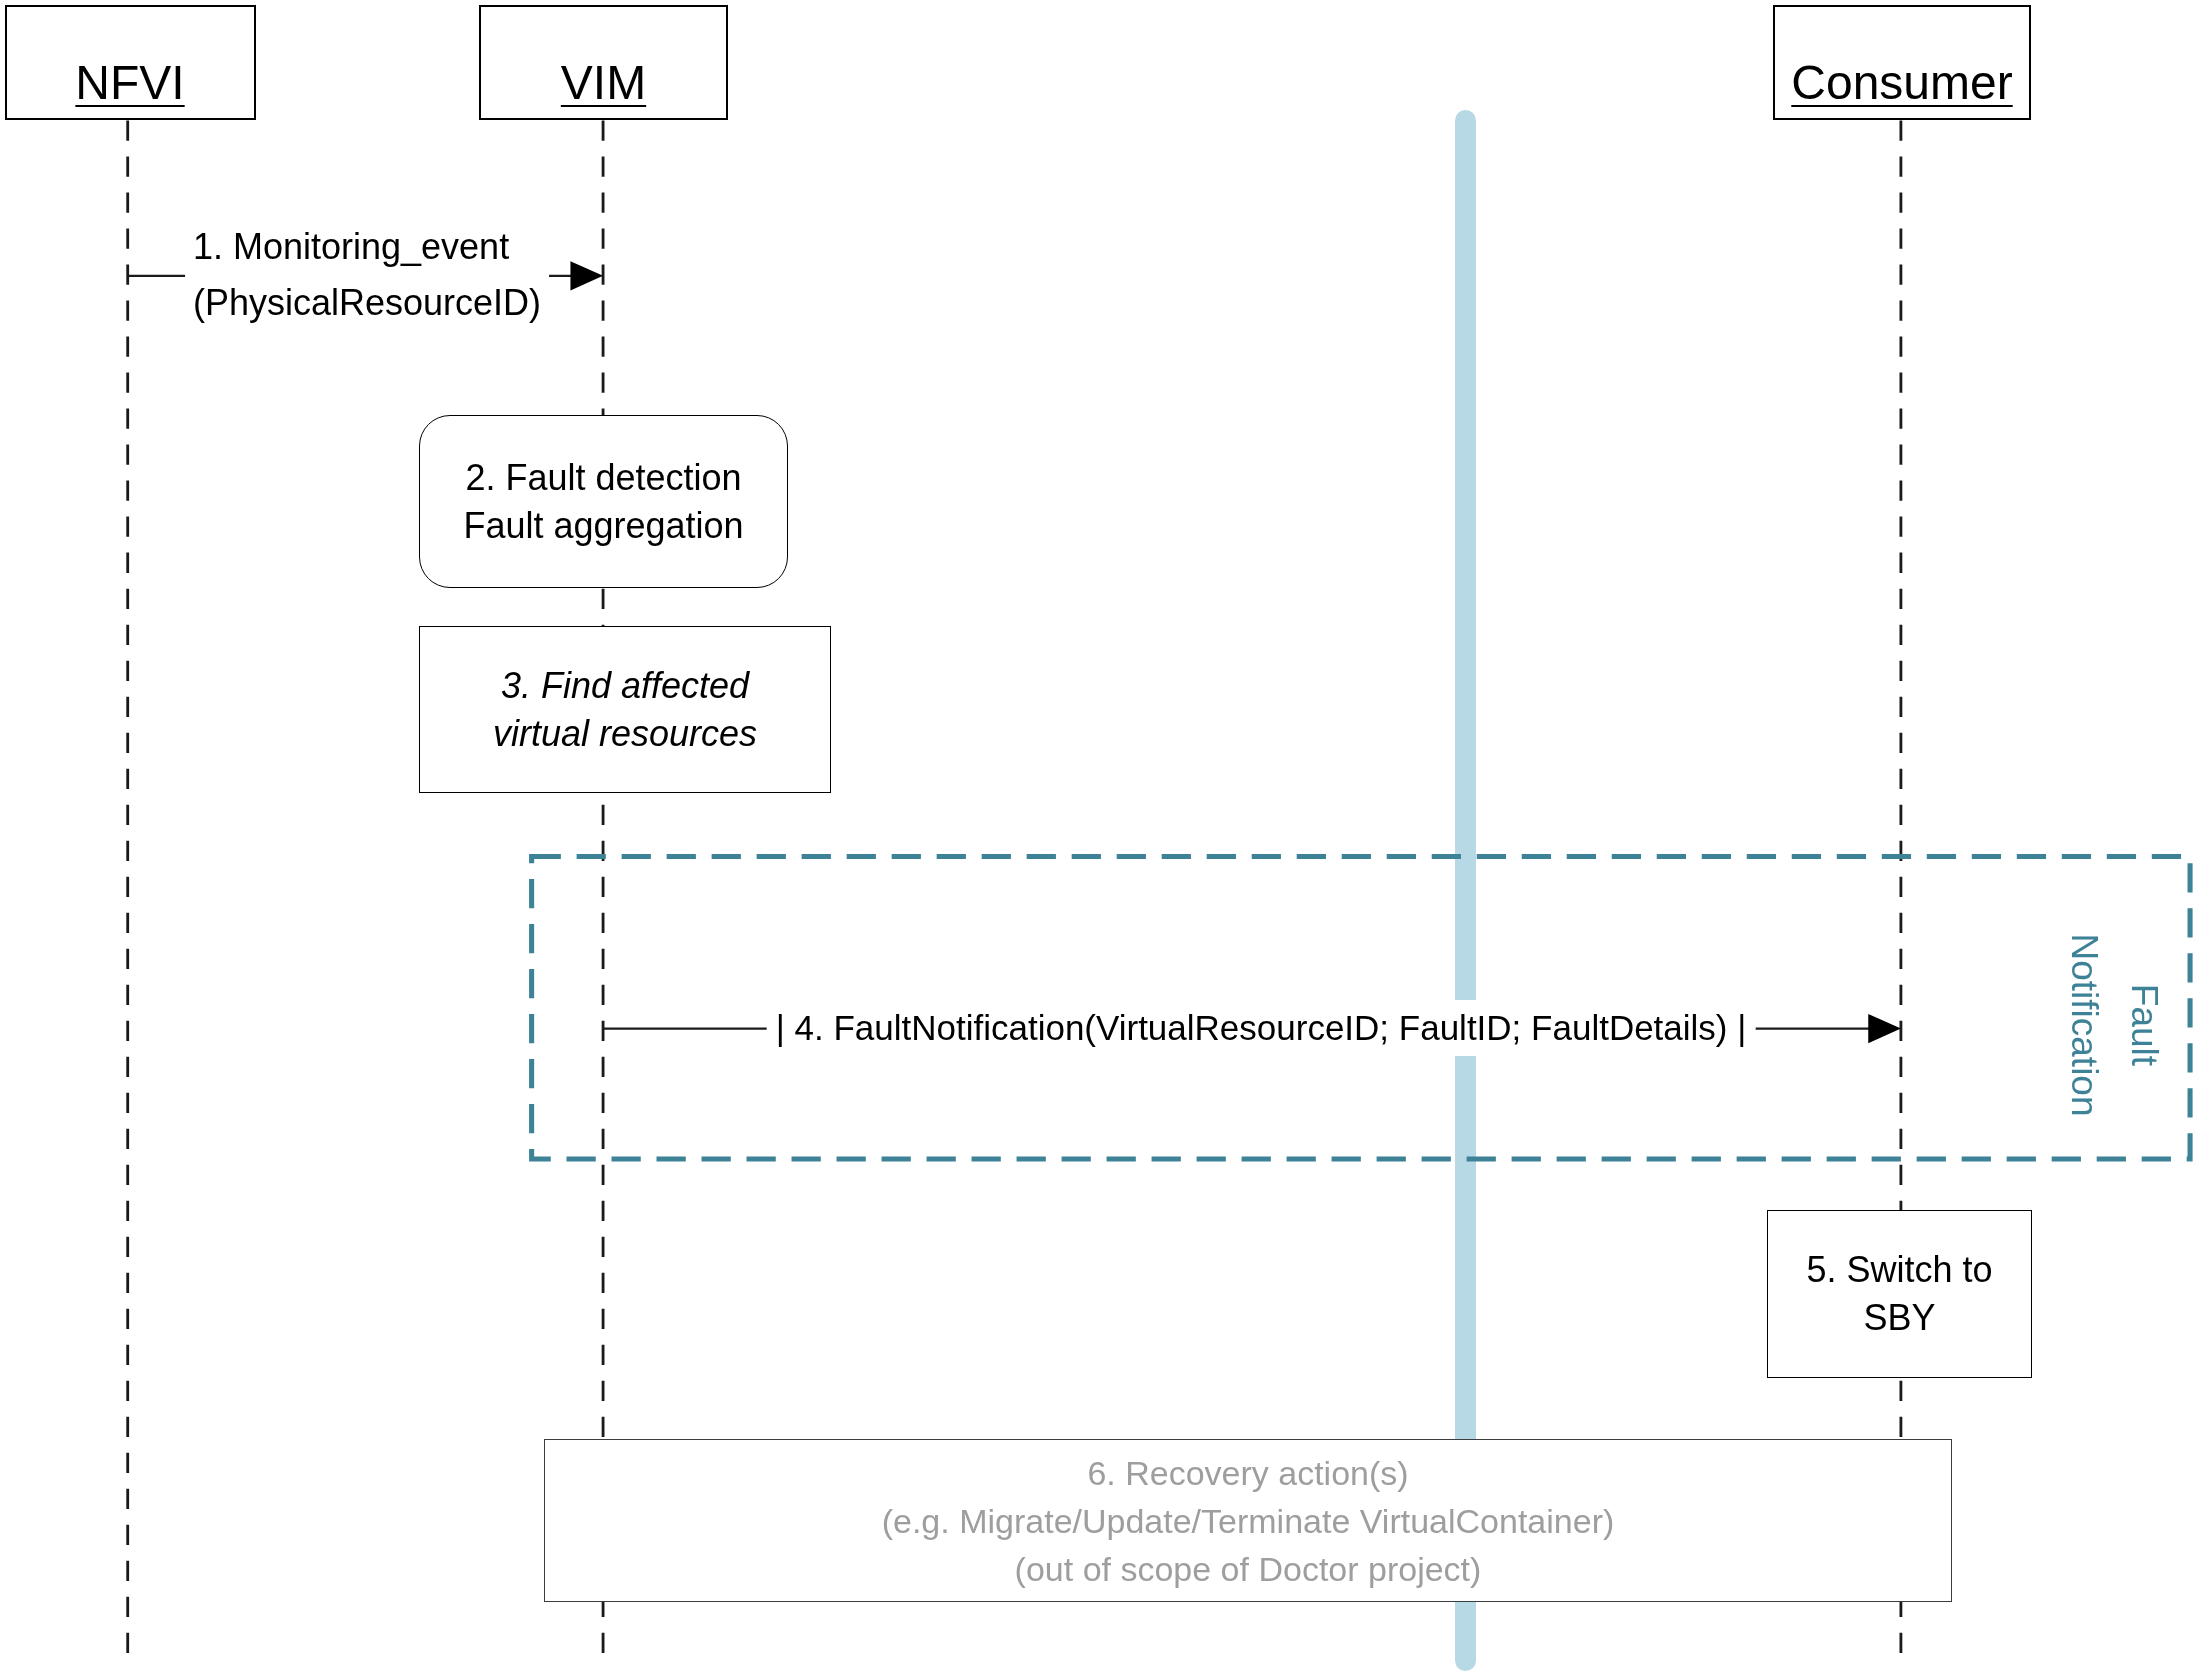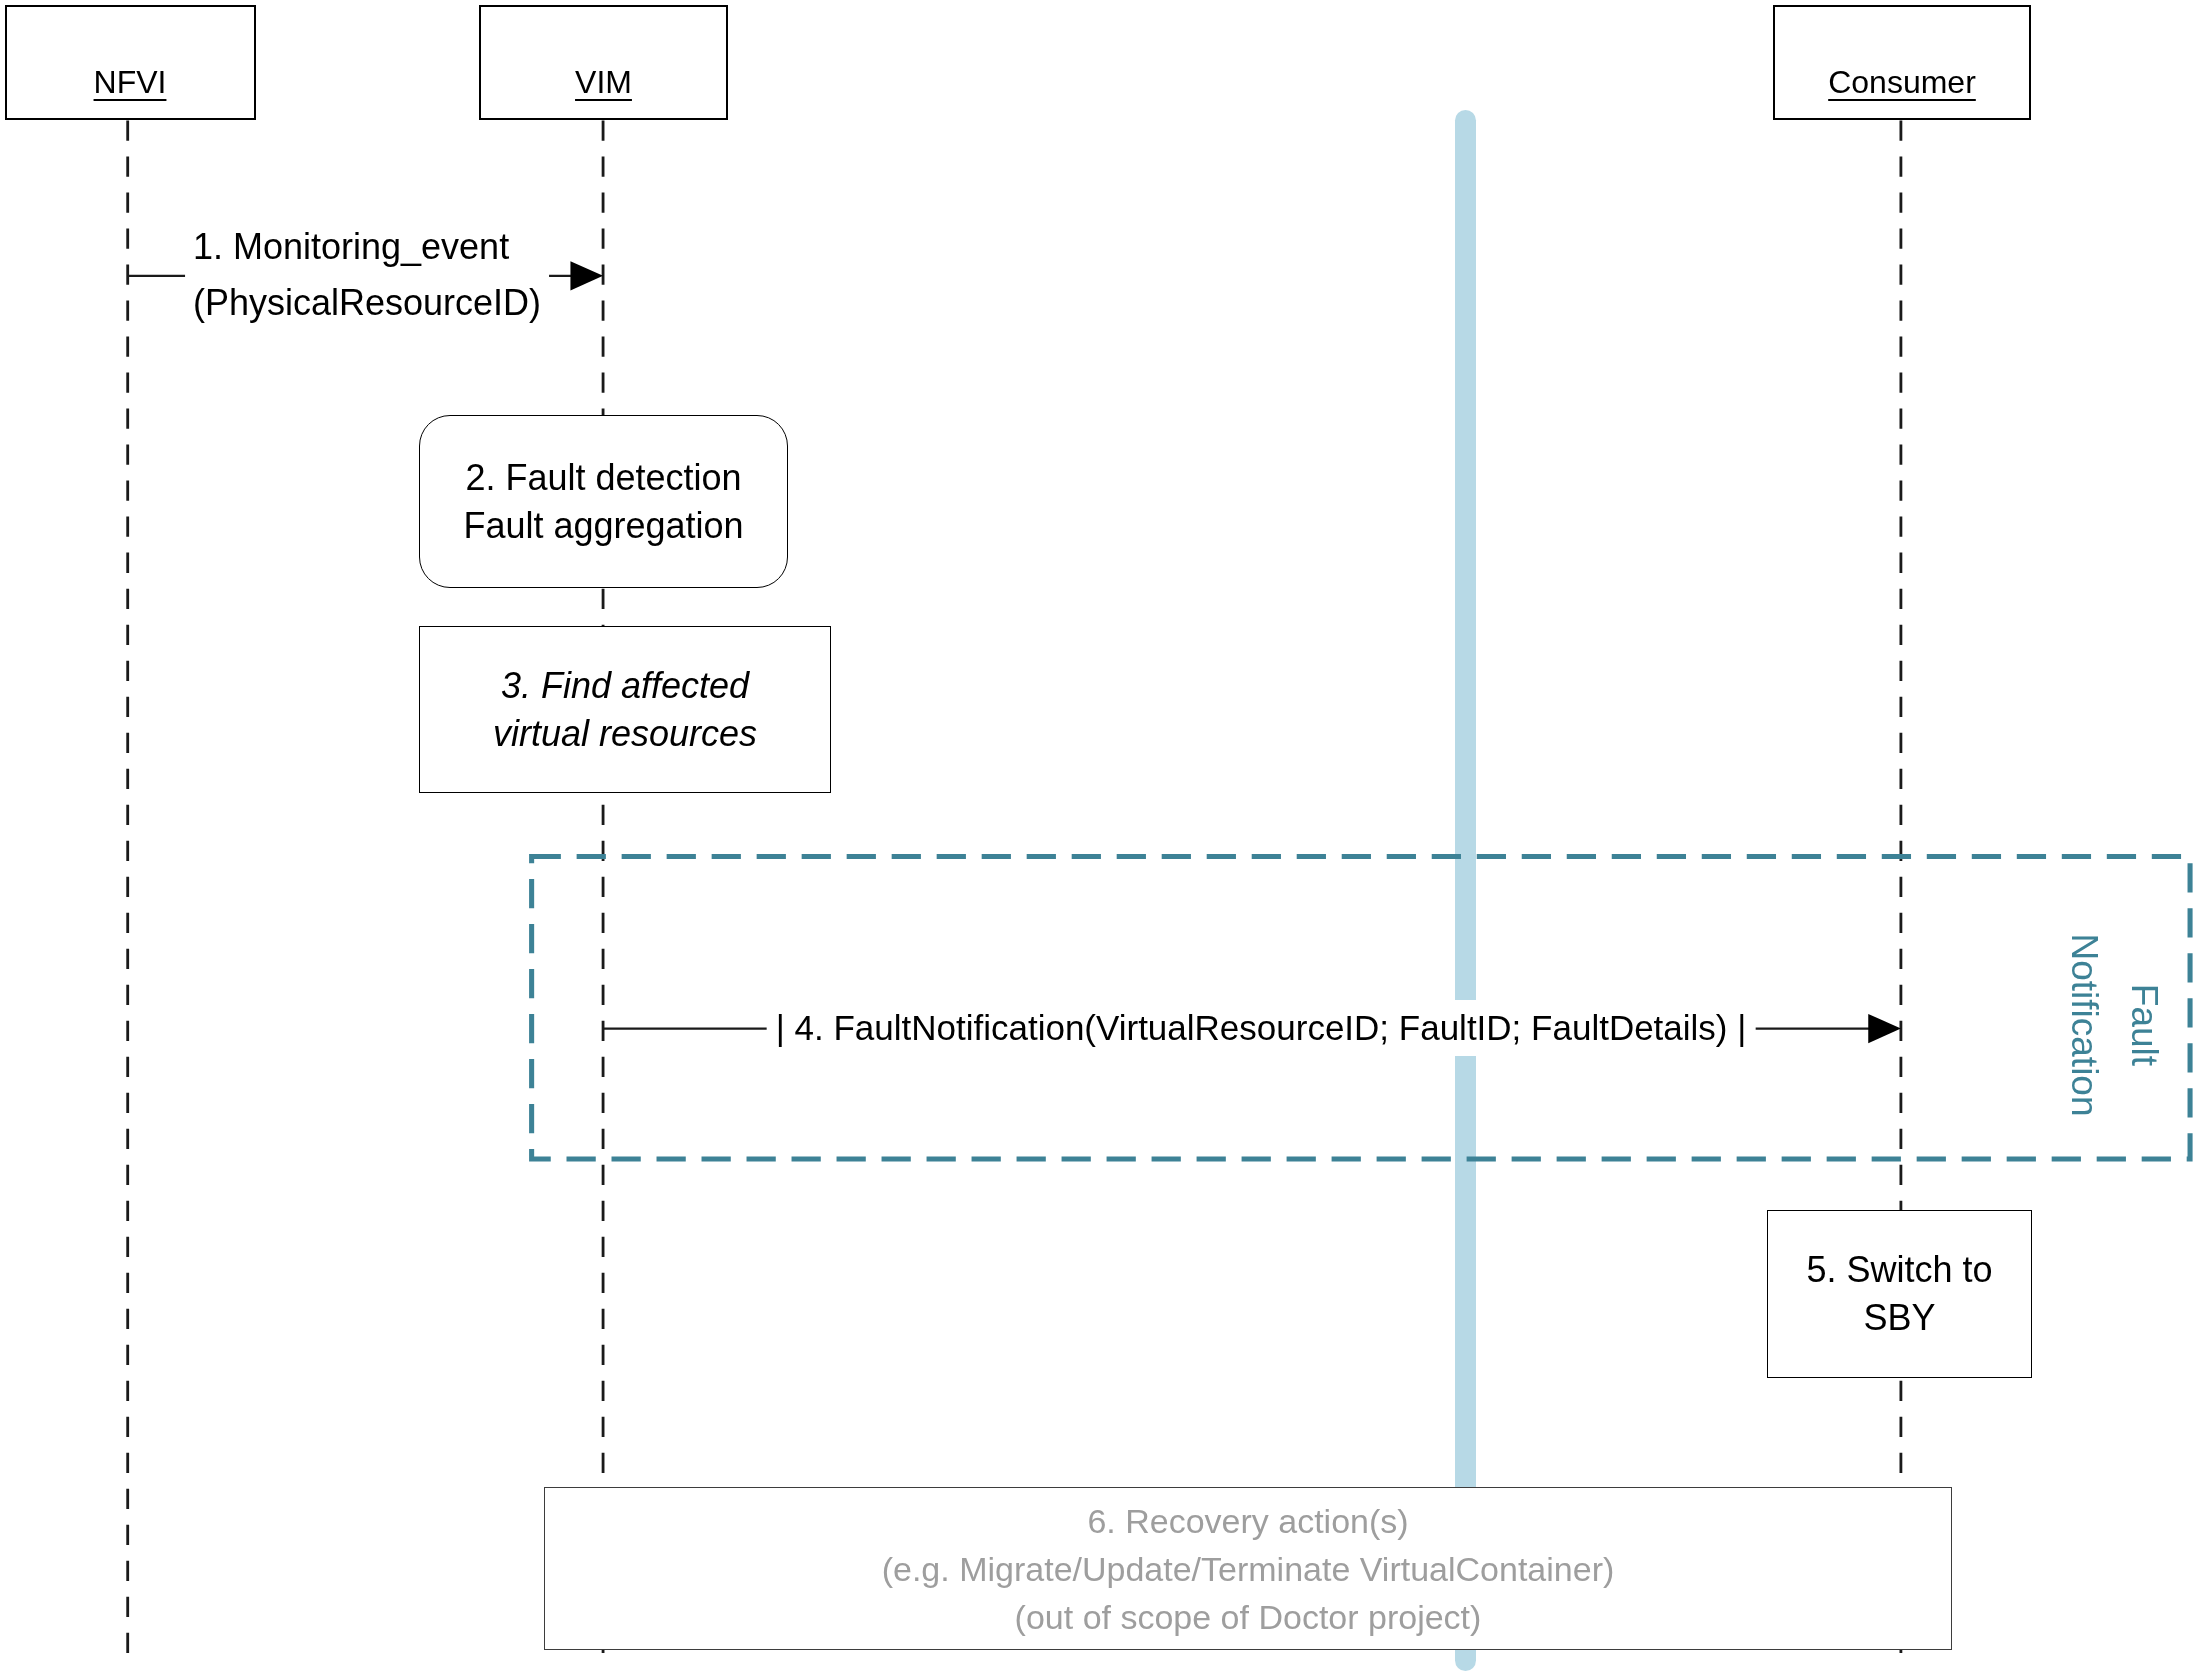--- a/index.html
+++ b/index.html
@@ -12,42 +12,42 @@
   }
 
   #lines-layer { position: absolute; left: 0; top: 0; z-index: 2; }
 
   .actor-box {
     position: absolute; top: 4.5px; height: 115px; box-sizing: border-box;
     border: 2.8px solid #000000; background: #ffffff; z-index: 3;
     display: flex; align-items: center; justify-content: center;
   }
   .actor-box .lbl {
-    font-size: 32px; color: #000000; text-decoration: underline;
+    font-size: 48px; color: #000000; text-decoration: underline;
     text-decoration-thickness: 2.3px; text-underline-offset: 5.6px; margin-top: 40px;
   }
   #actor-nfvi { left: 4.5px; width: 251px; }
   #actor-vim { left: 479px; width: 249px; }
   #actor-consumer { left: 1773px; width: 258px; }
 
   .nb-title {
     position: absolute; left: 1184px; top: 12.4px; width: 563px; text-align: center;
     font-size: 59px; line-height: 1.2; color: #2D809E; z-index: 3; white-space: nowrap;
   }
 
   .proc-box {
     position: absolute; box-sizing: border-box; border: 1.7px solid #000000; background: #ffffff;
     z-index: 3; display: flex; flex-direction: column; align-items: center; justify-content: center;
     text-align: center; font-size: 36px; line-height: 48px; color: #000000;
   }
   #box2 { left: 419px; top: 415px; width: 369px; height: 173px; border-radius: 31px; }
   #box3 { left: 419px; top: 626px; width: 412px; height: 167px; font-style: italic; }
   #box5 { left: 1767px; top: 1210px; width: 265px; height: 168px; }
   #box6 {
-    left: 544px; top: 1487px; width: 1408px; height: 163px;
+    left: 544px; top: 1439px; width: 1408px; height: 163px;
     border: 1.7px solid #3d3d3d; color: #9E9E9E; font-size: 34px; line-height: 48px;
   }
 
   .msg-label {
     position: absolute; z-index: 4; background: #ffffff; color: #000000;
     text-align: left; white-space: nowrap;
   }
   #msg1-label {
     left: 367px; top: 219px; transform: translateX(-50%);
     font-size: 36px; line-height: 56px; padding: 0 7.9px;

